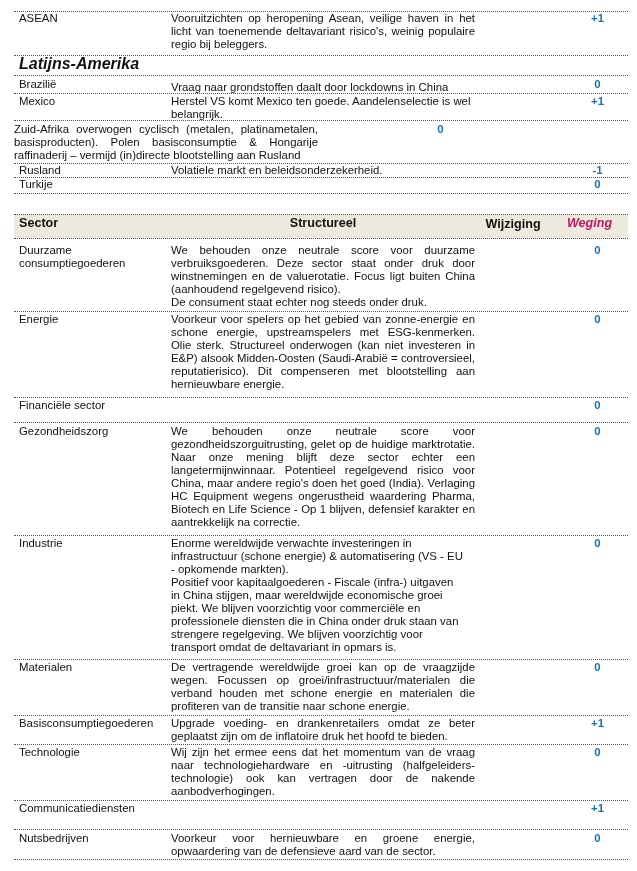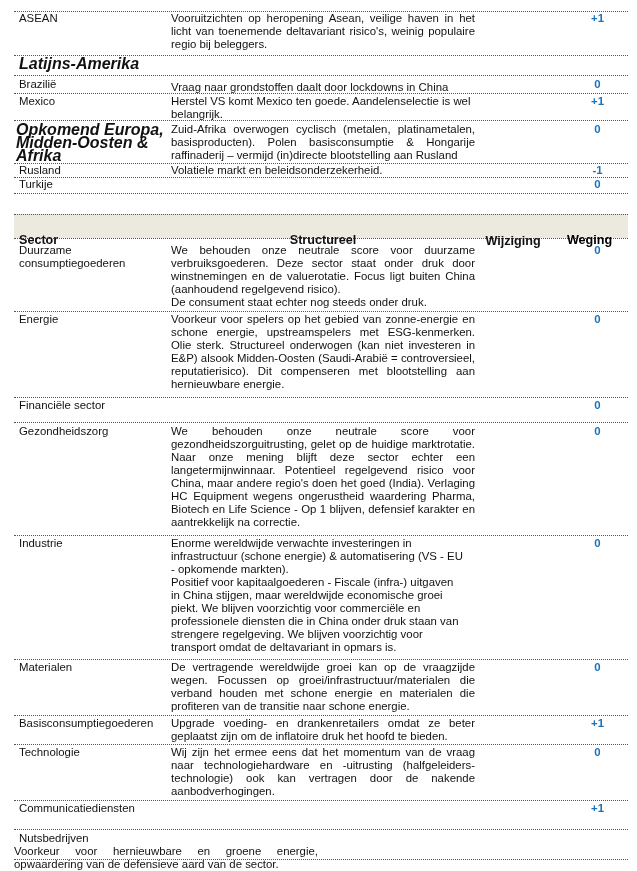--- a/index.html
+++ b/index.html
@@ -7,25 +7,25 @@
          font-family:"Liberation Sans", sans-serif; font-size:11.4px; color:#111; }
   .tbl { position:absolute; left:14px; width:614px; }
   .row { display:flex; border-top:1px dotted #555; box-sizing:border-box; }
   .row.noline { border-top:none; }
   .c1 { width:157px; padding-left:5px; box-sizing:border-box; line-height:13px; }
   .c2 { width:304px; line-height:13px; text-align:justify; }
   .c2.left { text-align:left; }
   .c3 { width:70px; }
   .c4 { width:83px; text-align:center; color:#1a72b8; font-weight:bold; line-height:13px; padding-left:22px; box-sizing:border-box; }
   .bold { font-weight:bold; font-size:16px;font-style:italic; }
-  .hdr { background:#ece9df; font-weight:bold; font-size:12.6px; height:24px; align-items:flex-start; padding-top:19px; border-top:1px dotted #555; }
+  .hdr { background:#ece9df; font-weight:bold; font-size:12.6px; height:24px; align-items:flex-start; padding-top:2px; border-top:1px dotted #555; }
   .hdr .c1 { padding-left:5px; }
   .hdr .c2 { text-align:center; }
   .hdr .c3 { width:76px; text-align:center; }
-  .hdr .c4 { color:#000000; padding-left:0; width:77px; }
+  .hdr .c4 { color:#be185d; padding-left:0; width:77px;font-style:italic; }
   .endline { border-top:1px dotted #555; }
   .cm { white-space:pre-line; }
 </style>
 </head>
 <body>
 
 <div class="tbl" style="top:11px;">
   <div class="row" style="height:44px;">
     <div class="c1">ASEAN</div>
     <div class="c2">Vooruitzichten op heropening Asean, veilige haven in het licht van toenemende deltavariant risico's, weinig populaire regio bij beleggers.</div>
@@ -44,21 +44,20 @@
     <div class="c3"></div>
     <div class="c4">0</div>
   </div>
   <div class="row" style="height:27px; padding-top:1px;">
     <div class="c1">Mexico</div>
     <div class="c2 left">Herstel VS komt Mexico ten goede. Aandelenselectie is wel belangrijk.</div>
     <div class="c3"></div>
     <div class="c4">+1</div>
   </div>
   <div class="row" style="height:43px; padding-top:2px;">
-    <div class="c1 bold" style="padding-left:2px;">Opkomend Europa, Midden-Oosten &amp; Afrika</div>
     <div class="c2">Zuid-Afrika overwogen cyclisch (metalen, platinametalen, basisproducten). Polen basisconsumptie &amp; Hongarije raffinaderij – vermijd (in)directe blootstelling aan Rusland</div>
     <div class="c3"></div>
     <div class="c4">0</div>
   </div>
   <div class="row" style="height:14px;">
     <div class="c1">Rusland</div>
     <div class="c2 left">Volatiele markt en beleidsonderzekerheid.</div>
     <div class="c3"></div>
     <div class="c4">-1</div>
   </div>
@@ -129,20 +128,20 @@
     <div class="c2">Wij zijn het ermee eens dat het momentum van de vraag naar technologiehardware en -uitrusting (halfgeleiders-technologie) ook kan vertragen door de nakende aanbodverhogingen.</div>
     <div class="c3"></div>
     <div class="c4">0</div>
   </div>
   <div class="row" style="height:29px; padding-top:1px;">
     <div class="c1">Communicatiediensten</div>
     <div class="c2"></div>
     <div class="c3"></div>
     <div class="c4">+1</div>
   </div>
-  <div class="row" style="height:30px; padding-top:2px;flex-direction:column;">
+  <div class="row" style="height:30px; padding-top:2px;">
     <div class="c1">Nutsbedrijven</div>
     <div class="c2">Voorkeur voor hernieuwbare en groene energie, opwaardering van de defensieve aard van de sector.</div>
     <div class="c3"></div>
     <div class="c4">0</div>
   </div>
   <div class="endline"></div>
 </div>
 
 </body></html>

